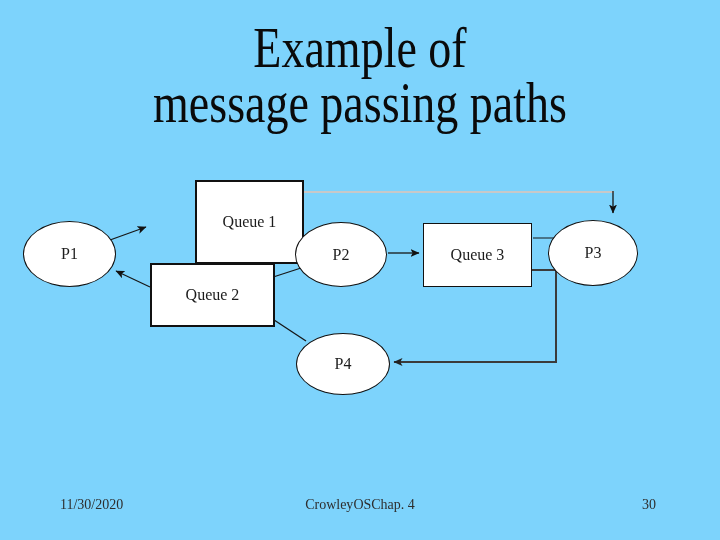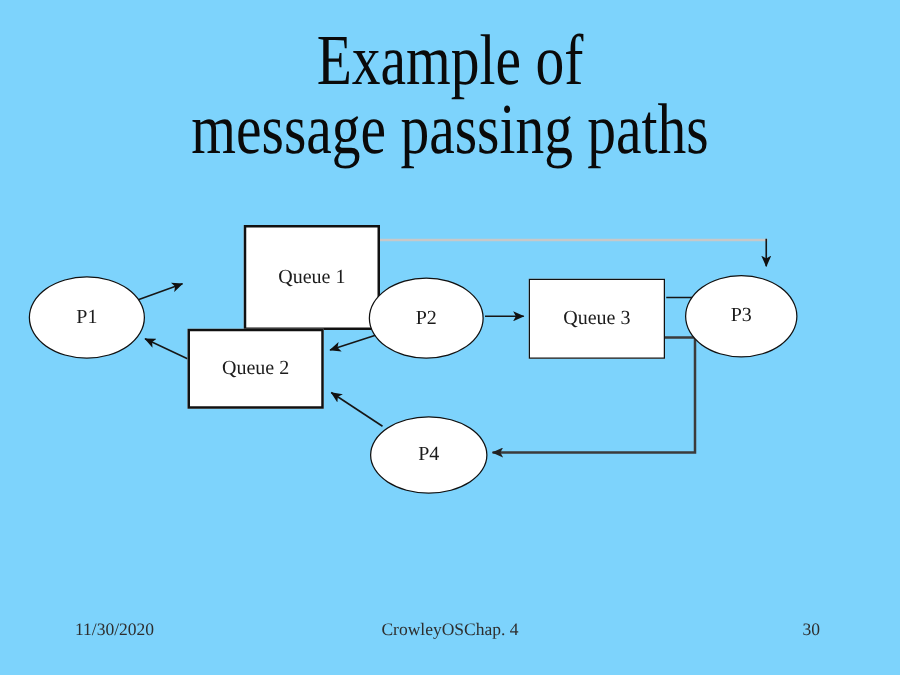--- a/index.html
+++ b/index.html
@@ -92,21 +92,21 @@
       <line x1="613" y1="191" x2="613" y2="213" stroke="#161616" stroke-width="1.3" marker-end="url(#ah)"></line>
 
       <polyline points="532,270 556,270 556,362 394,362" fill="none" stroke="#3b3b3b" stroke-width="2" marker-end="url(#ahd)"></polyline>
 
       <line x1="306" y1="341" x2="265" y2="314" stroke="#161616" stroke-width="1.3" marker-end="url(#ah)"></line>
     </svg>
 
     <div class="node queue" style="left:150px; top:180px; width:109px; height:84px;margin-left:45px;">
       <span>Queue 1</span>
     </div>
-    <div class="node queue" style="left:150px; top:263px; width:109px; height:64px;">
+    <div class="node queue" style="left:150px; top:263px; width:125px; height:64px;">
       <span>Queue 2</span>
     </div>
     <div class="node queue thin" style="left:423px; top:223px; width:109px; height:64px;">
       <span>Queue 3</span>
     </div>
 
     <div class="node proc" style="left:23px; top:221px; width:93px; height:66px;">
       <span>P1</span>
     </div>
     <div class="node proc" style="left:295px; top:222px; width:92px; height:65px;">

